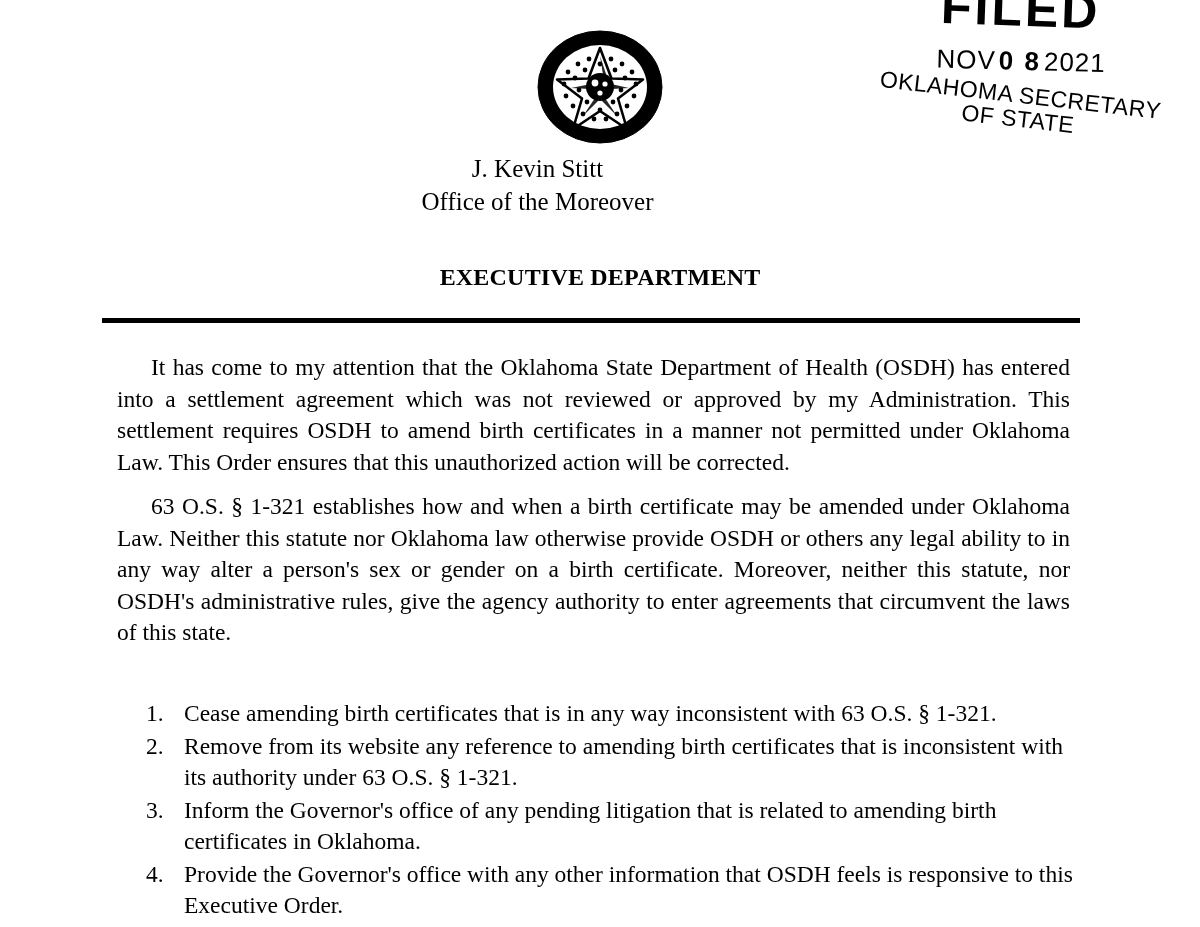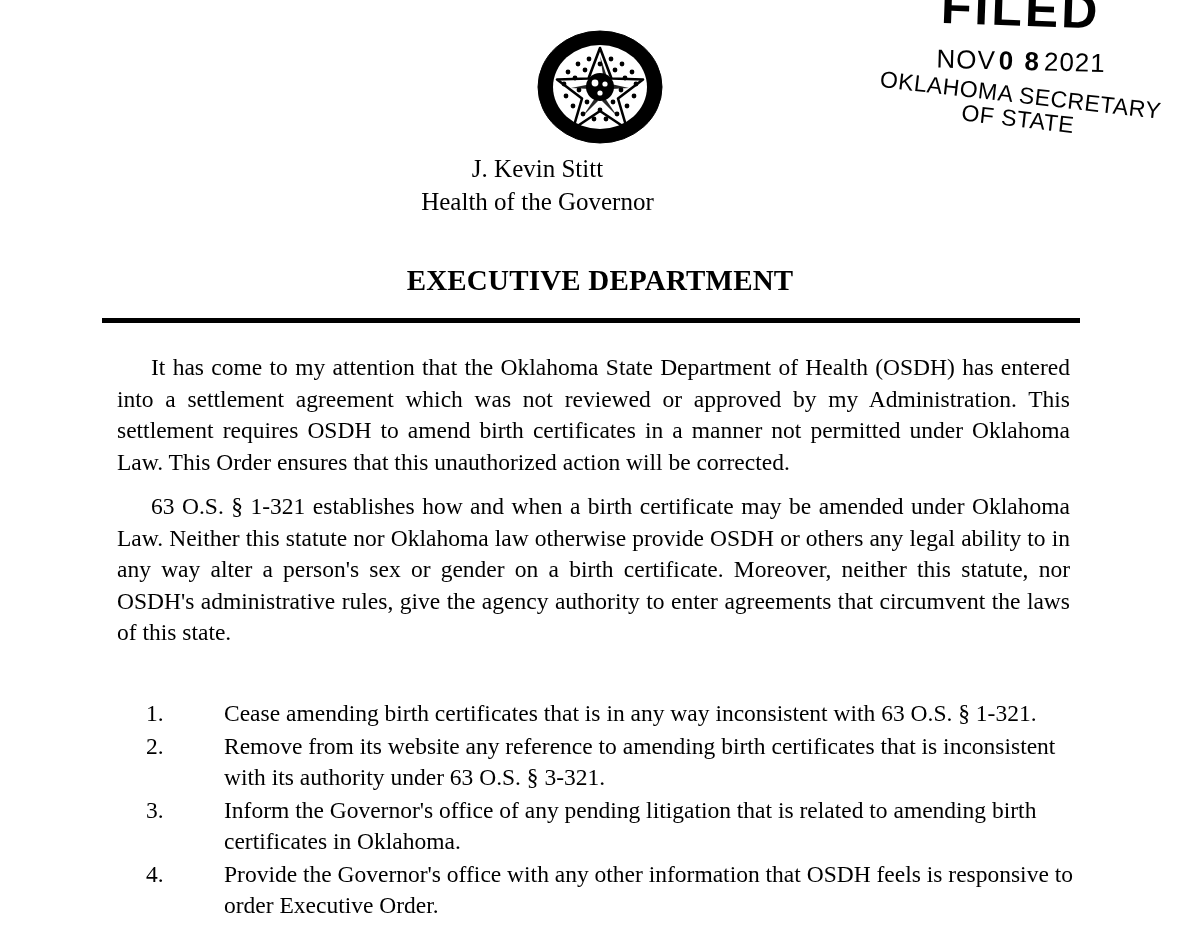--- a/index.html
+++ b/index.html
@@ -91,21 +91,21 @@
     font-size: 25px;
     line-height: 1.32;
     font-family: Liberation Serif, serif;
   }
   .title-block {
     position: absolute;
     left: 0;
     top: 262px;
     width: 1200px;
     text-align: center;
-    font-size: 29px;
+    font-size: 24px;
     font-weight: bold;
     line-height: 1.28;
     letter-spacing: 0.2px;
   }
   .rule {
     position: absolute;
     left: 102px;
     top: 318px;
     width: 978px;
     height: 5px;
@@ -144,21 +144,20 @@
     align-items: flex-start;
     margin-bottom: 1px;
   }
   .onum {
     flex: 0 0 38px;
     text-align: left;
   }
   .otext {
     flex: 1 1 auto;
     text-align: left;
-    margin-left: 40px;
   }
 </style>
 </head>
 <body>
 
 <div class="page">
 
   <div class="stamp">
     <div class="stamp-filed">FILED</div>
     <div class="stamp-date">
@@ -216,46 +215,46 @@
       <circle cx="65" cy="59" r="14" fill="#000000"></circle>
       <circle cx="60" cy="55" r="3.4" fill="#ffffff"></circle>
       <circle cx="70" cy="56" r="2.6" fill="#ffffff"></circle>
       <circle cx="65" cy="65" r="2.6" fill="#ffffff"></circle>
       <ellipse cx="65" cy="59" rx="62" ry="56" fill="none" stroke="#000000" stroke-width="1"></ellipse>
     </svg>
   </div>
 
   <div class="letterhead">
     <div>J. Kevin Stitt</div>
-    <div>Health of the Governor</div>
+    <div>Office of the Moreover</div>
   </div>
 
   <div class="title-block">
     <div>EXECUTIVE DEPARTMENT</div>
   </div>
 
   <div class="rule"></div>
 
   <div class="body">
     <p>It has come to my attention that the Oklahoma State Department of Health (OSDH) has entered into a settlement agreement which was not reviewed or approved by my Administration. This settlement requires OSDH to amend birth certificates in a manner not permitted under Oklahoma Law. This Order ensures that this unauthorized action will be corrected.</p>
     <p>63 O.S. § 1-321 establishes how and when a birth certificate may be amended under Oklahoma Law. Neither this statute nor Oklahoma law otherwise provide OSDH or others any legal ability to in any way alter a person's sex or gender on a birth certificate. Moreover, neither this statute, nor OSDH's administrative rules, give the agency authority to enter agreements that circumvent the laws of this state.</p>
   </div>
 
   <div class="olist">
     <div class="oitem">
       <span class="onum">1.</span>
       <span class="otext">Cease amending birth certificates that is in any way inconsistent with 63 O.S. § 1-321.</span>
     </div>
     <div class="oitem">
       <span class="onum">2.</span>
-      <span class="otext">Remove from its website any reference to amending birth certificates that is inconsistent with its authority under 63 O.S. § 3-321.</span>
+      <span class="otext">Remove from its website any reference to amending birth certificates that is inconsistent with its authority under 63 O.S. § 1-321.</span>
     </div>
     <div class="oitem">
       <span class="onum">3.</span>
       <span class="otext">Inform the Governor's office of any pending litigation that is related to amending birth certificates in Oklahoma.</span>
     </div>
     <div class="oitem">
       <span class="onum">4.</span>
-      <span class="otext">Provide the Governor's office with any other information that OSDH feels is responsive to order Executive Order.</span>
+      <span class="otext">Provide the Governor's office with any other information that OSDH feels is responsive to this Executive Order.</span>
     </div>
   </div>
 
 </div>
 
 </body></html>

